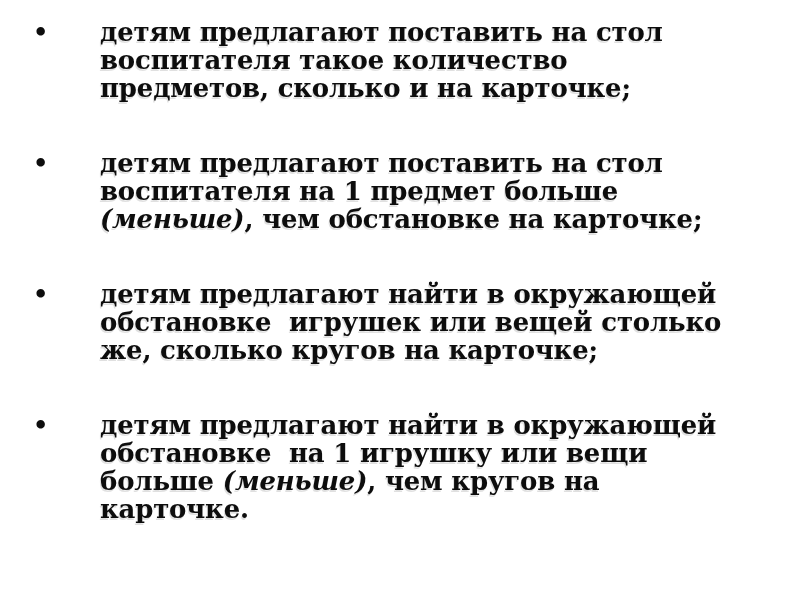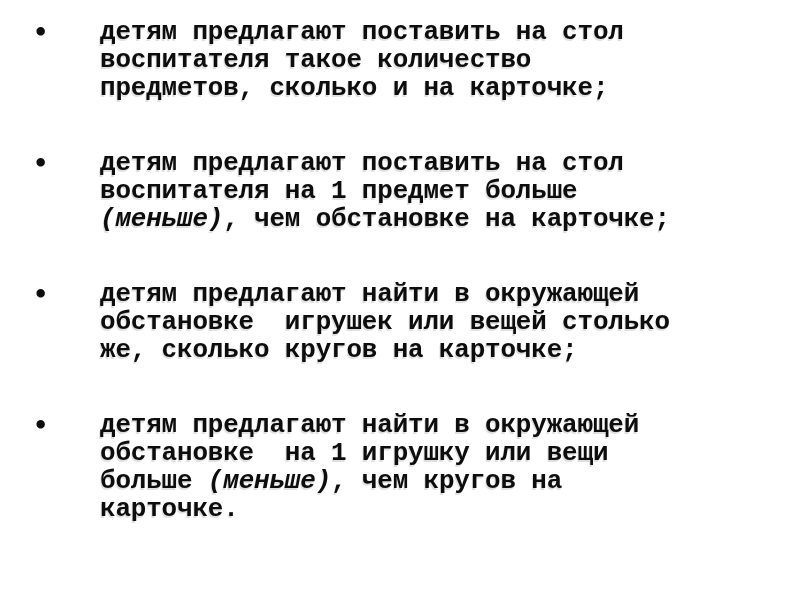--- a/index.html
+++ b/index.html
@@ -34,21 +34,20 @@
     line-height: 28px;
     text-align: left;
   }
   .bullet-text {
     flex: 1 1 auto;
     font-size: 26px;
     line-height: 28px;
     white-space: pre-wrap;
     letter-spacing: -0.2px;
     text-shadow: -1px 2px 0 rgba(0,0,0,0.12);
-    font-family: Liberation Mono, monospace;
   }
   .bullet-text .seg-italic {
     font-style: italic;
     text-align: right;
   }
 </style>
 </head>
 <body>
 
 <div class="slide" style="background: rgb(255, 255, 255); color: rgb(13, 13, 13);">

